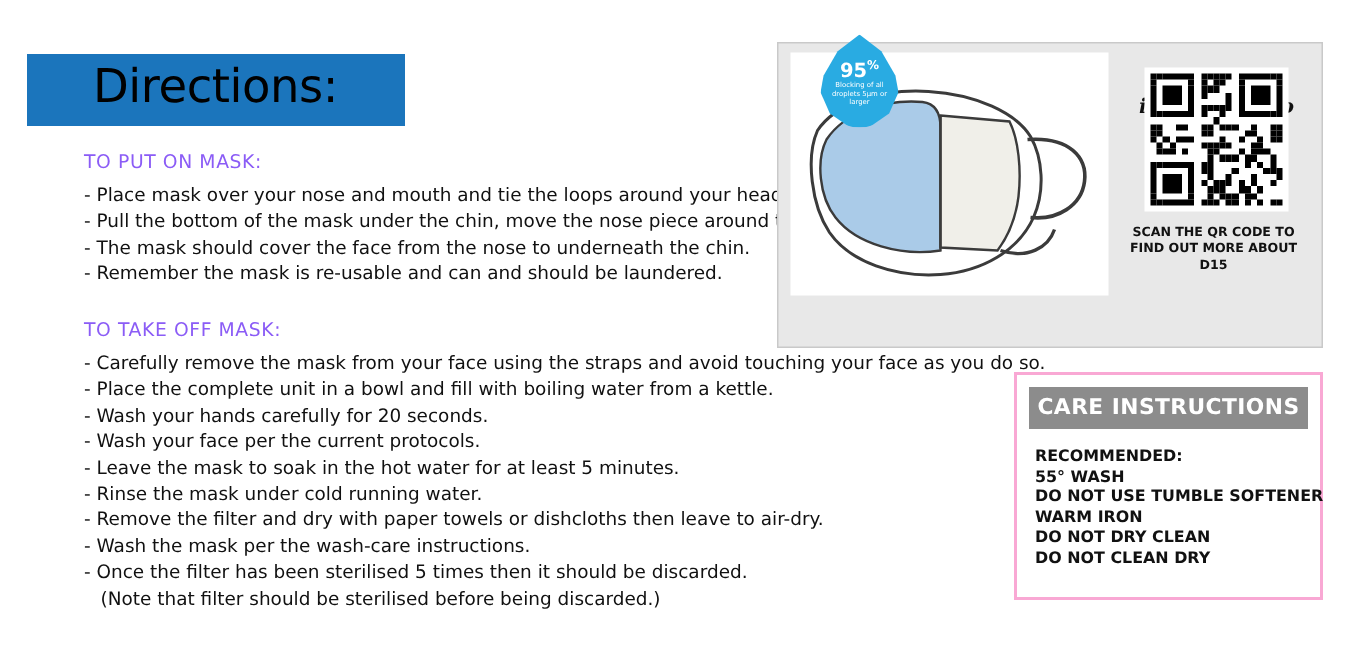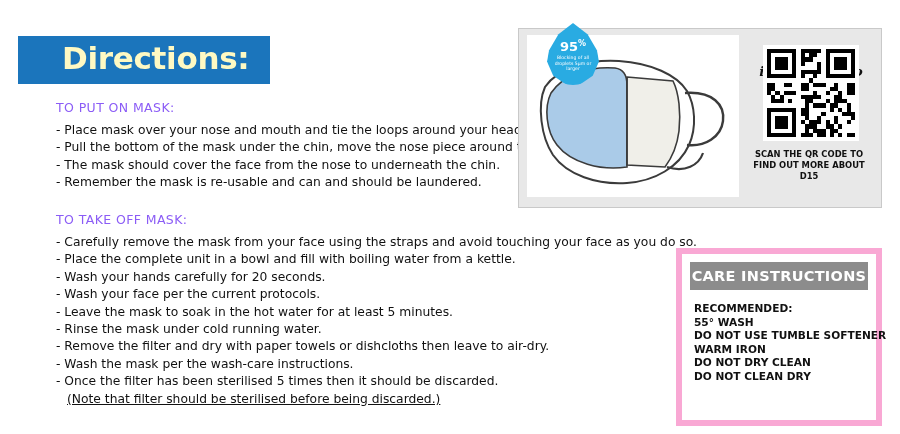--- a/index.html
+++ b/index.html
@@ -23,22 +23,22 @@
     top: 36px;
     width: 252px;
     height: 48px;
     background: #1b75bc;
   }
   .header-banner .title {
     position: absolute;
     left: 44px;
     top: 4px;
     font-size: 31px;
-    font-weight: bold;
-    color: #fef9c3;
+    font-weight: normal;
+    color: #000000;
     letter-spacing: -0.3px;
     font-family: "DejaVu Sans", sans-serif;
   }
 
   
   .section {
     position: absolute;
     left: 56px;
   }
   .section-1 { top: 100px; }
@@ -54,30 +54,29 @@
   }
   .step {
     font-size: 12.3px;
     line-height: 17.4px;
     color: #111;
     white-space: nowrap;
     font-family: "DejaVu Sans", sans-serif;
   }
   .step.note {
     padding-left: 11px;
-    text-decoration: underline;
   }
 
   
   .illustration {
     position: absolute;
     left: 518px;
     top: 28px;
     width: 364px;
-    height: 180px;
+    height: 204px;
     background: #e8e8e8;
     border: 1px solid #c9c9c9;
     box-sizing: border-box;
   }
   .mask-box {
     position: absolute;
     left: 8px;
     top: 6px;
     width: 212px;
     height: 162px;
@@ -176,22 +175,22 @@
     color: #111;
     font-family: "DejaVu Sans", sans-serif;
   }
 
   
   .care {
     position: absolute;
     left: 676px;
     top: 248px;
     width: 206px;
-    height: 178px;
-    border: 6px solid #f9a8d4;
+    height: 152px;
+    border: 2px solid #f9a8d4;
     background: #fff;
     box-sizing: border-box;
   }
   .care-header {
     position: absolute;
     left: 8px;
     top: 8px;
     right: 8px;
     height: 28px;
     background: #8c8c8c;

